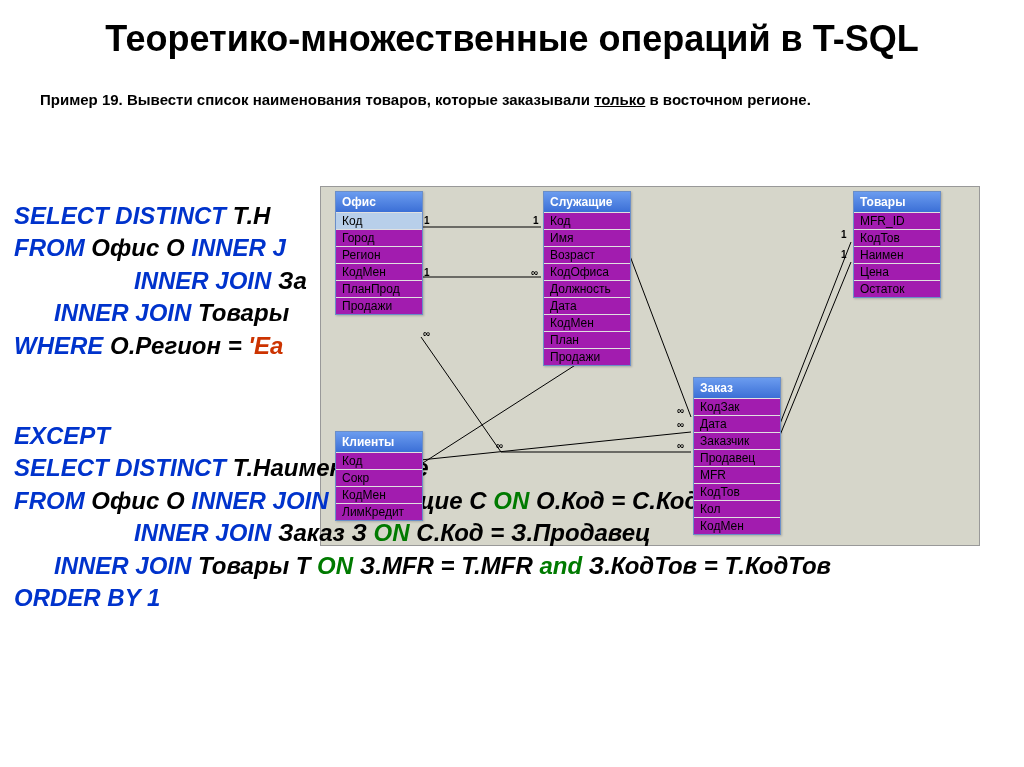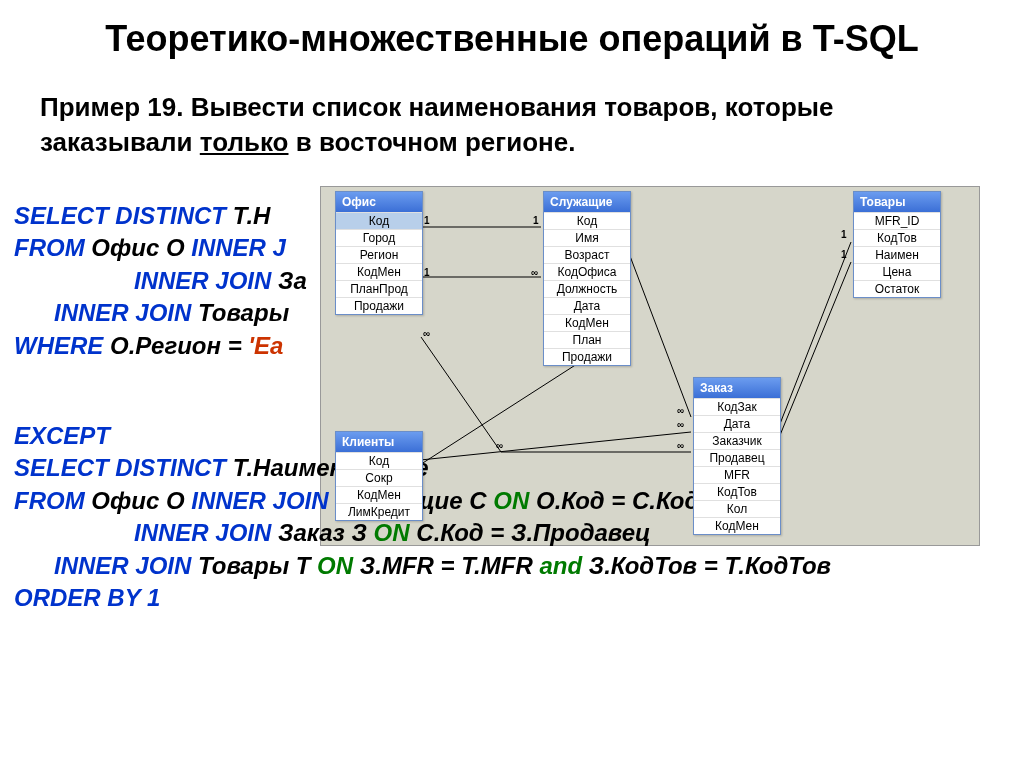--- a/index.html
+++ b/index.html
@@ -19,56 +19,55 @@
     text-align: center;
     color: #000000;
     font-size: 36px;
     font-weight: bold;
   }
   .example-text {
     position: absolute;
     top: 90px;
     left: 40px;
     right: 40px;
-    font-size: 26px;
+    font-size: 15px;
     font-weight: bold;
     color: #000;
     line-height: 1.35;
   }
   .example-text .only { text-decoration: underline; }
 
   .diagram {
     position: absolute;
     top: 186px;
     left: 320px;
     width: 660px;
     height: 360px;
     background: #d6d6ca;
     border: 1px solid #999;
   }
   .db-table {
     position: absolute;
-    background: #ffffff;
+    background: #a21caf;
     border: 1px solid #6b8ec8;
     font-size: 12px;
     min-width: 88px;
     box-shadow: 1px 1px 2px rgba(0,0,0,.2);
     z-index: 10;
   }
   .db-table .hdr {
     background: linear-gradient(#6b9cef,#3b6fd6);
     color: #fff;
     padding: 3px 6px;
     font-weight: bold;
   }
   .db-table .row {
     padding: 1px 6px;
     border-top: 1px solid #e0e0e0;
     white-space: nowrap;
-    text-align: center;
   }
   .db-table .row.pk { background: #b8cfea; }
 
   .sql-block {
     font-size: 24px;
     font-weight: bold;
     line-height: 1.35;
     font-style: italic;
   }
   .kw { color: #0033cc; }

